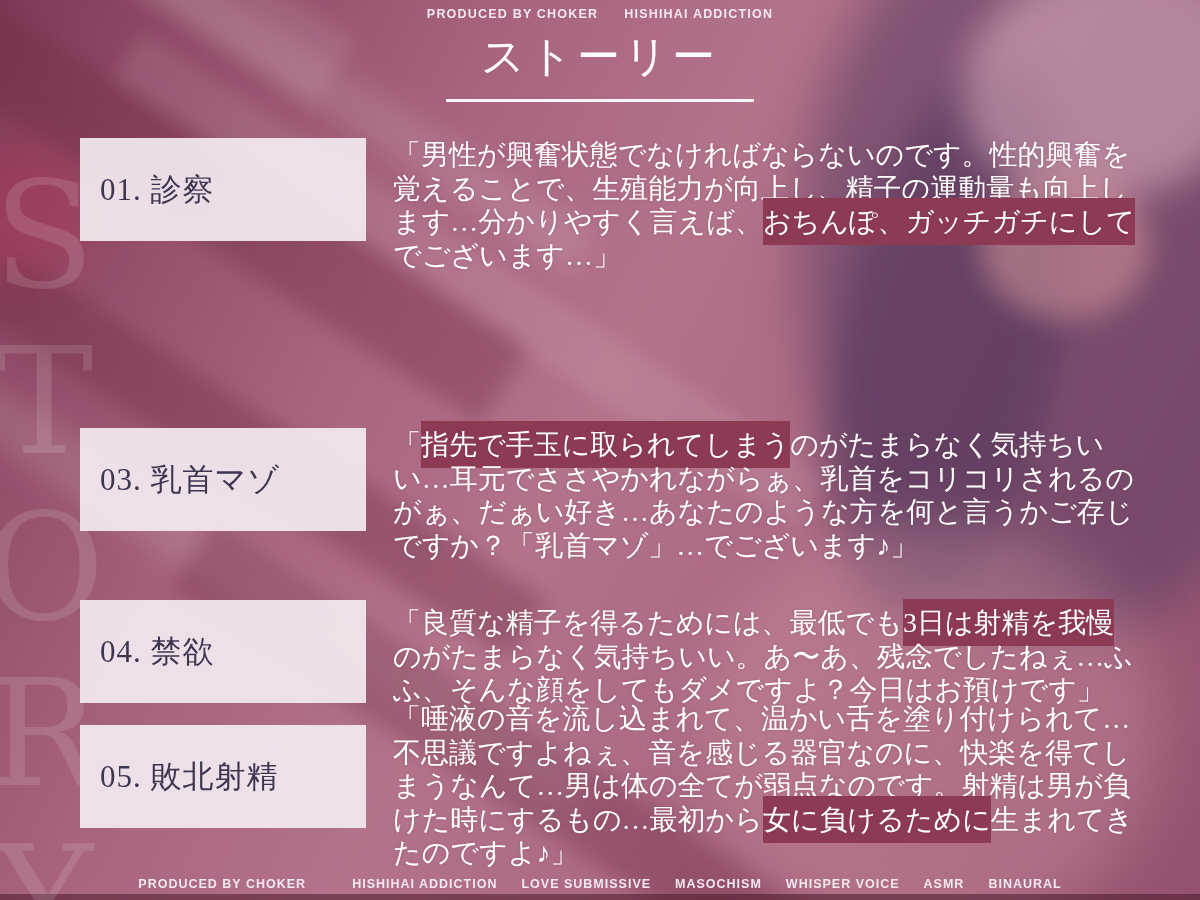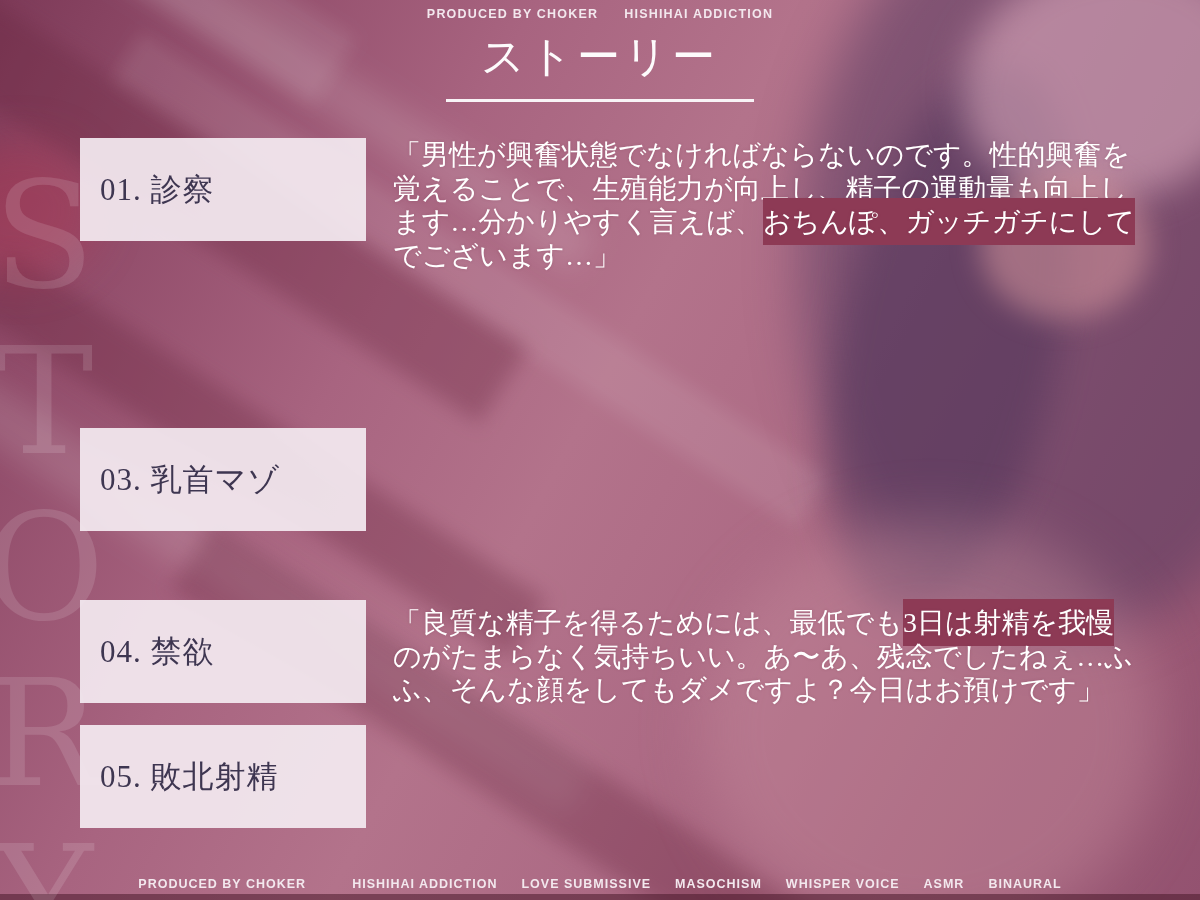--- a/index.html
+++ b/index.html
@@ -102,33 +102,35 @@
     <div class="para"><span>「男性が興奮状態でなければならないのです。性的興奮を覚えることで、生殖能力が向上し、精子の運動量も向上します…分かりやすく言えば、</span><span class="hl">おちんぽ、ガッチガチにして</span><span>でございます…」</span></div>
   </div>
 
   <div class="row row-2">
   </div>
 
   <div class="row row-3">
     <div class="chapter">
       <span>03. 乳首マゾ</span>
     </div>
+    <div class="para"><span>「</span><span class="hl">指先で手玉に取られてしまう</span><span>のがたまらなく気持ちいい…耳元でささやかれながらぁ、乳首をコリコリされるのがぁ、だぁい好き…あなたのような方を何と言うかご存じですか？「乳首マゾ」…でございます♪」</span></div>
   </div>
 
   <div class="row row-4">
     <div class="chapter">
       <span>04. 禁欲</span>
     </div>
     <div class="para"><span>「良質な精子を得るためには、最低でも</span><span class="hl">3日は射精を我慢</span><span>のがたまらなく気持ちいい。あ〜あ、残念でしたねぇ…ふふ、そんな顔をしてもダメですよ？今日はお預けです」</span></div>
   </div>
 
   <div class="row row-5">
     <div class="chapter">
       <span>05. 敗北射精</span>
     </div>
+    <div class="para"><span>「唾液の音を流し込まれて、温かい舌を塗り付けられて…不思議ですよねぇ、音を感じる器官なのに、快楽を得てしまうなんて…男は体の全てが弱点なのです。射精は男が負けた時にするもの…最初から</span><span class="hl">女に負けるために</span><span>生まれてきたのですよ♪」</span></div>
   </div>
 
   <div class="bottom-credits">
     <span class="gap-after">PRODUCED BY CHOKER</span>
     <span>HISHIHAI ADDICTION</span>
     <span>LOVE SUBMISSIVE</span>
     <span>MASOCHISM</span>
     <span>WHISPER VOICE</span>
     <span>ASMR</span>
     <span>BINAURAL</span>

